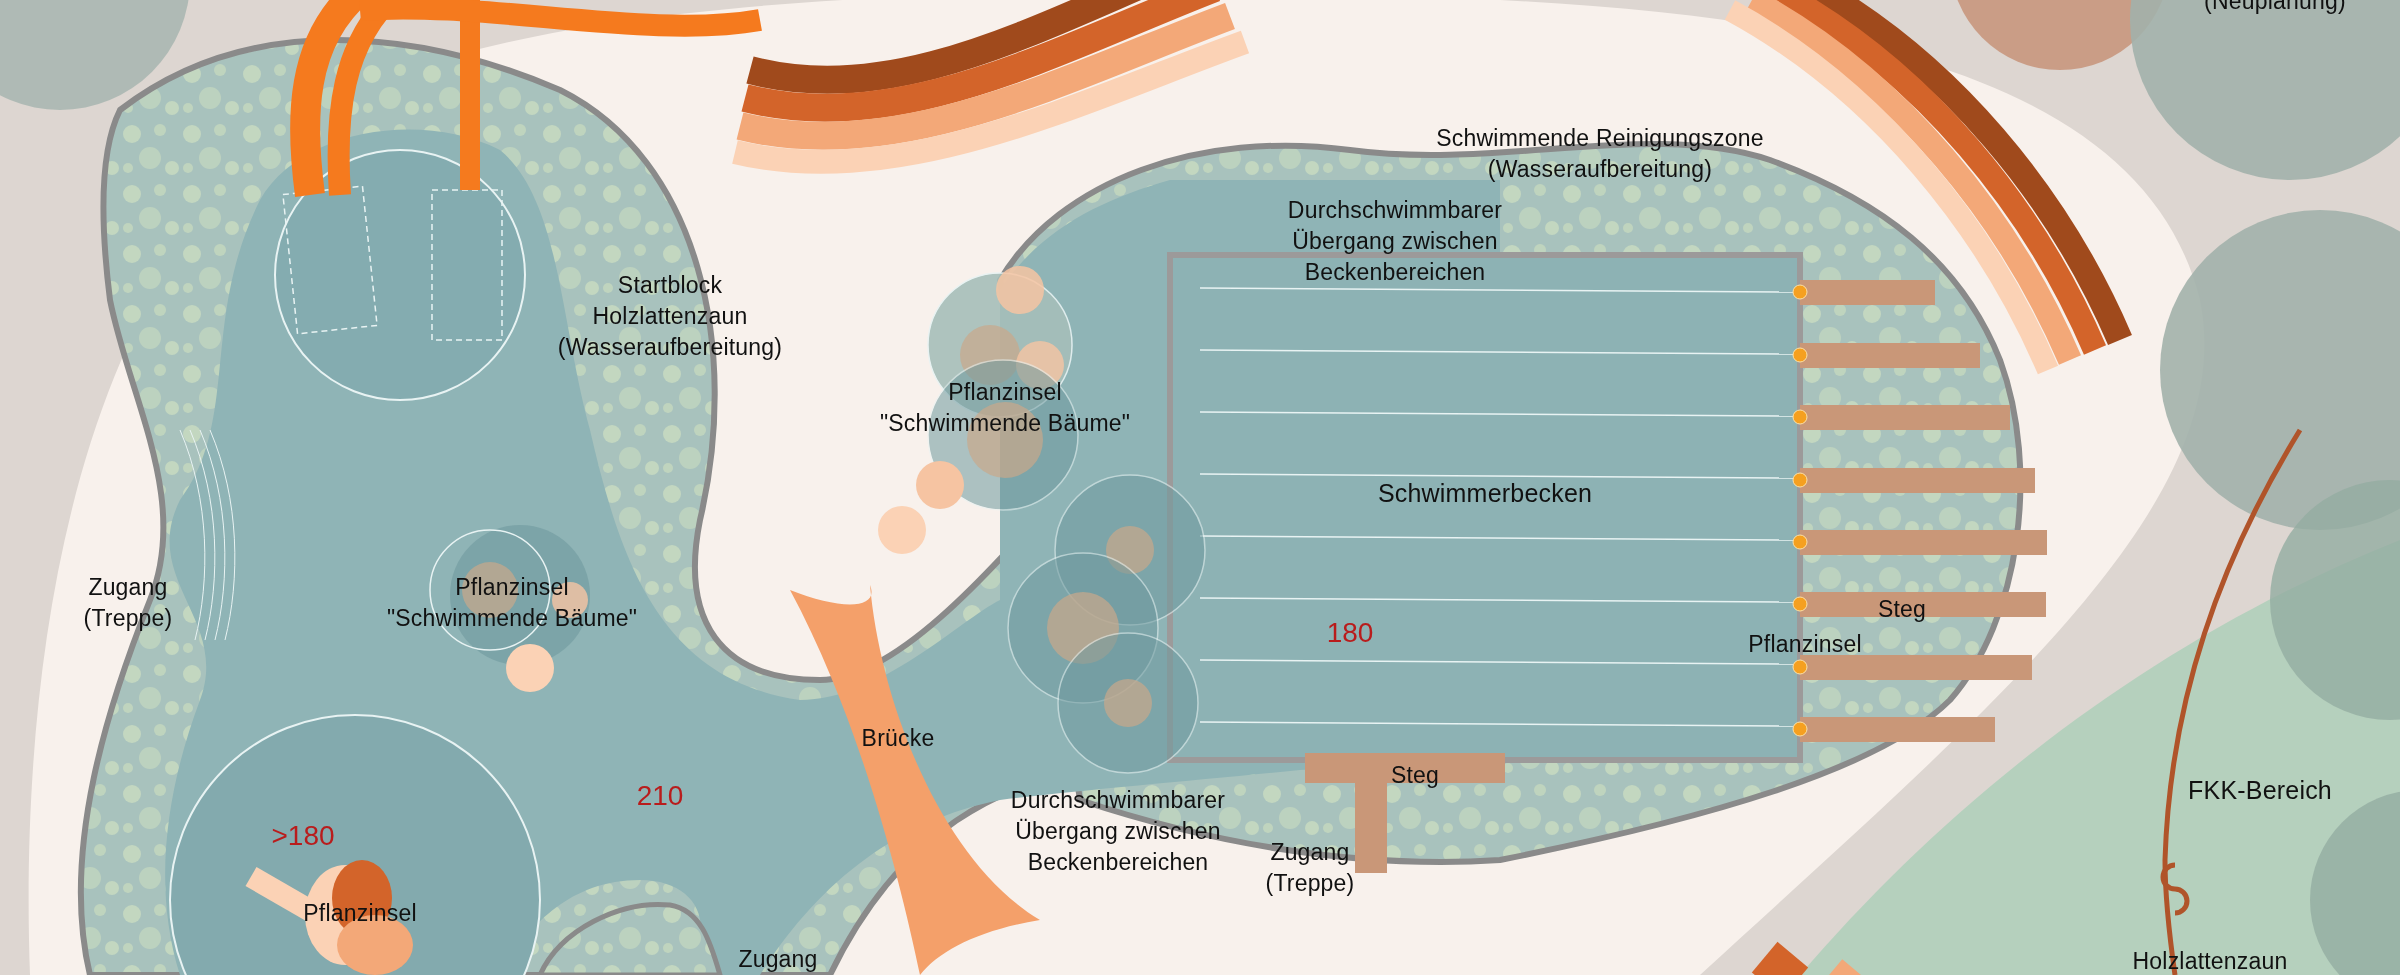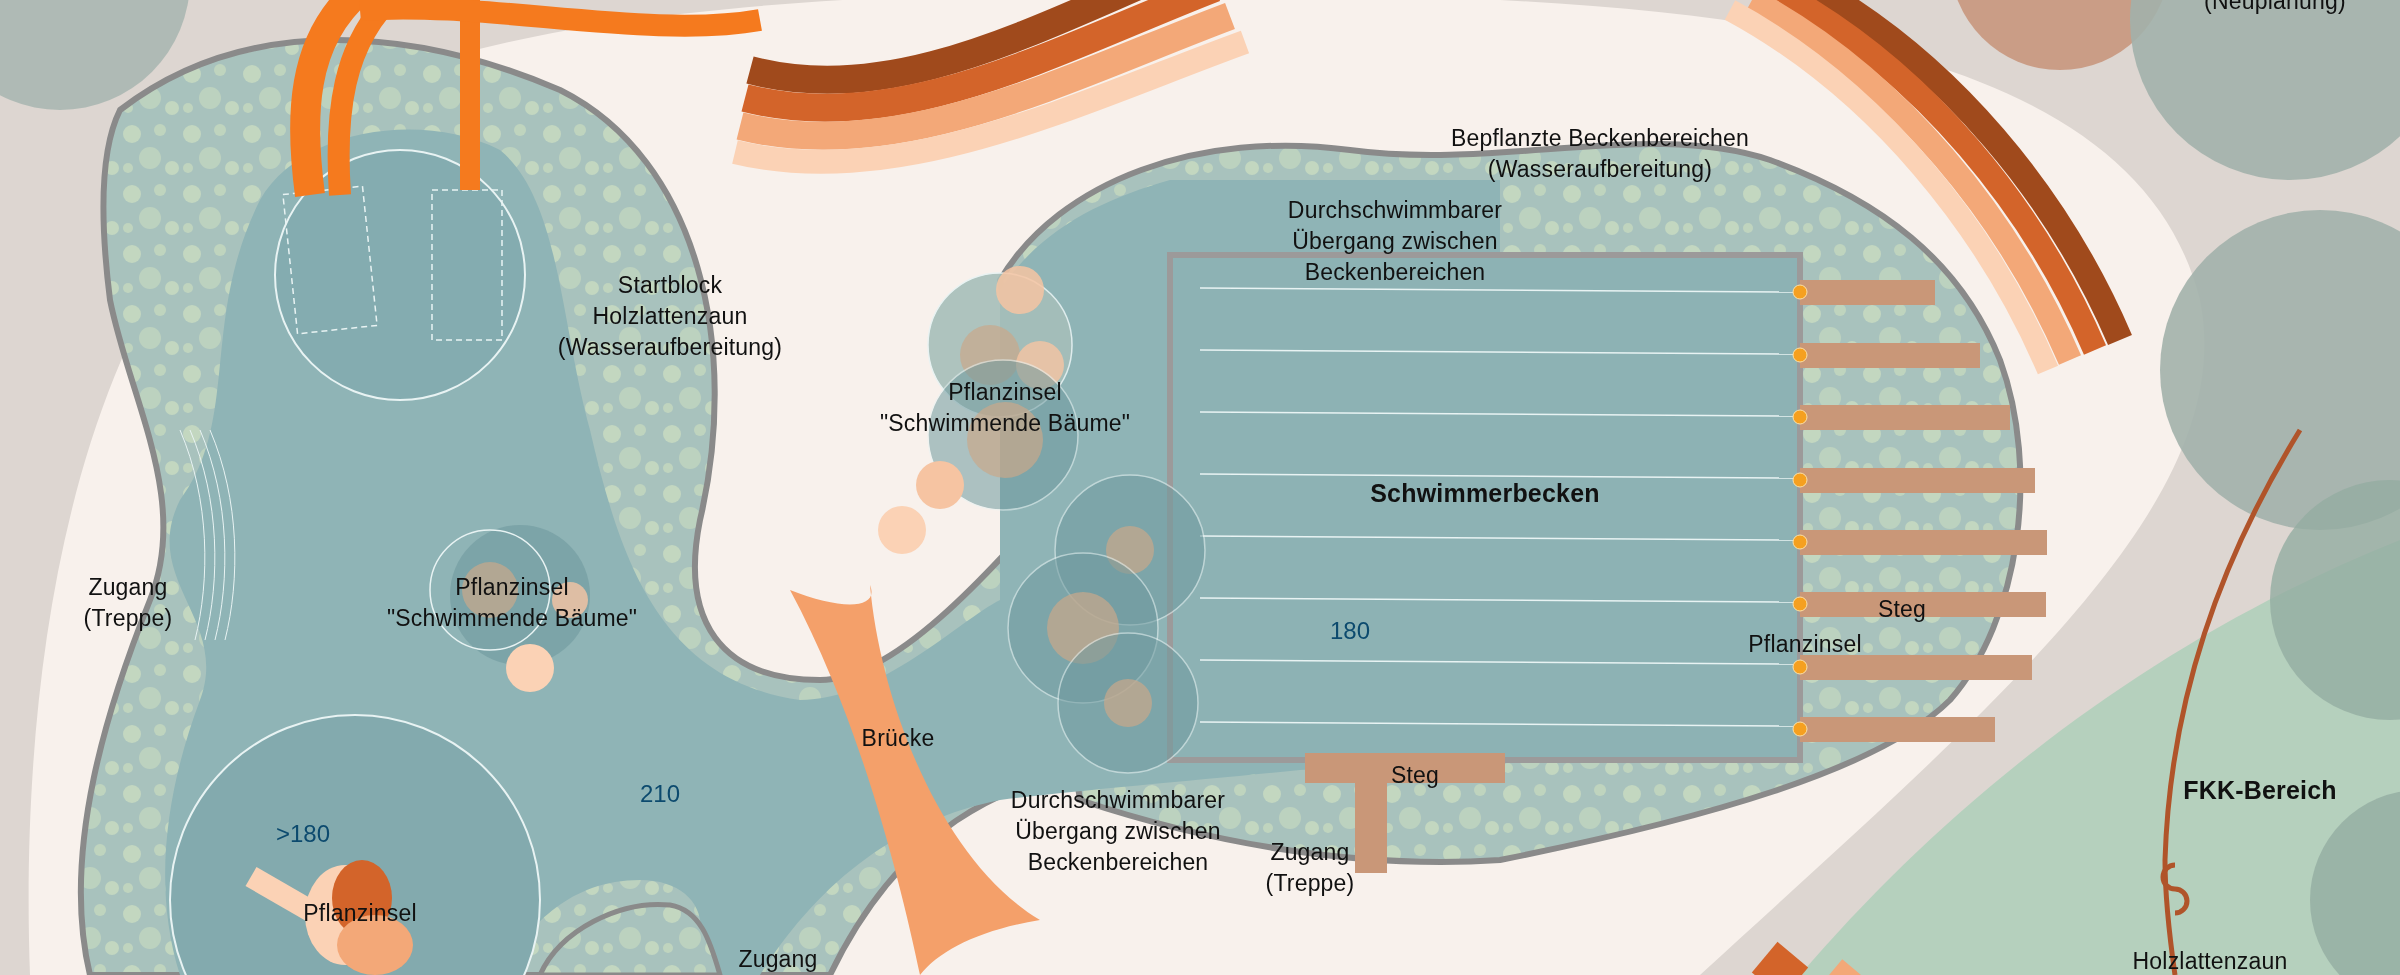--- a/index.html
+++ b/index.html
@@ -1,21 +1,21 @@
 <!DOCTYPE html>
 <html><head>
 <meta charset="utf-8">
 <style>
   html,body{margin:0;padding:0;}
   body{width:2400px;height:975px;overflow:hidden;background:#ddd6d1;font-family:"Liberation Sans",sans-serif;}
   #plan{position:relative;width:2400px;height:975px;overflow:hidden;}
   svg.map{position:absolute;left:0;top:0;}
   .lbl{position:absolute;color:#111;font-size:23px;line-height:31px;text-align:center;white-space:nowrap;transform:translateX(-50%);letter-spacing:0.2px;}
-  .lbl.bold{font-weight:bold;font-size:25px;}
-  .depth{position:absolute;color:#0c4a6e;font-size:24px;transform:translateX(-50%);}
+  .lbl.bold{font-weight:normal;font-size:25px;}
+  .depth{position:absolute;color:#b91c1c;font-size:28px;transform:translateX(-50%);}
 </style>
 </head>
 <body>
 
 <div id="plan">
   <svg class="map" width="2400" height="975" viewBox="0 0 2400 975">
     <defs>
       <pattern id="dots" width="60" height="60" patternUnits="userSpaceOnUse">
         <rect width="60" height="60" fill="#a8c2bd"></rect>
         <circle cx="12" cy="14" r="9" fill="#c9dcc0" opacity="0.8"></circle>
@@ -159,21 +159,21 @@
   </svg>
 
   <div class="lbl" style="left:2275px;top:-14px">(Neuplanung)</div>
 
   <div class="lbl" style="left:670px;top:270px">
     <div>Startblock</div>
     <div>Holzlattenzaun</div>
     <div>(Wasseraufbereitung)</div>
   </div>
   <div class="lbl" style="left:1600px;top:123px">
-    <div>Bepflanzte  Beckenbereichen</div>
+    <div>Schwimmende  Reinigungszone</div>
     <div>(Wasseraufbereitung)</div>
   </div>
   <div class="lbl" style="left:1395px;top:195px">
     <div>Durchschwimmbarer</div>
     <div>Übergang  zwischen</div>
     <div>Beckenbereichen</div>
   </div>
   <div class="lbl" style="left:1005px;top:377px">
     <div>Pflanzinsel</div>
     <div>"Schwimmende  Bäume"</div>

